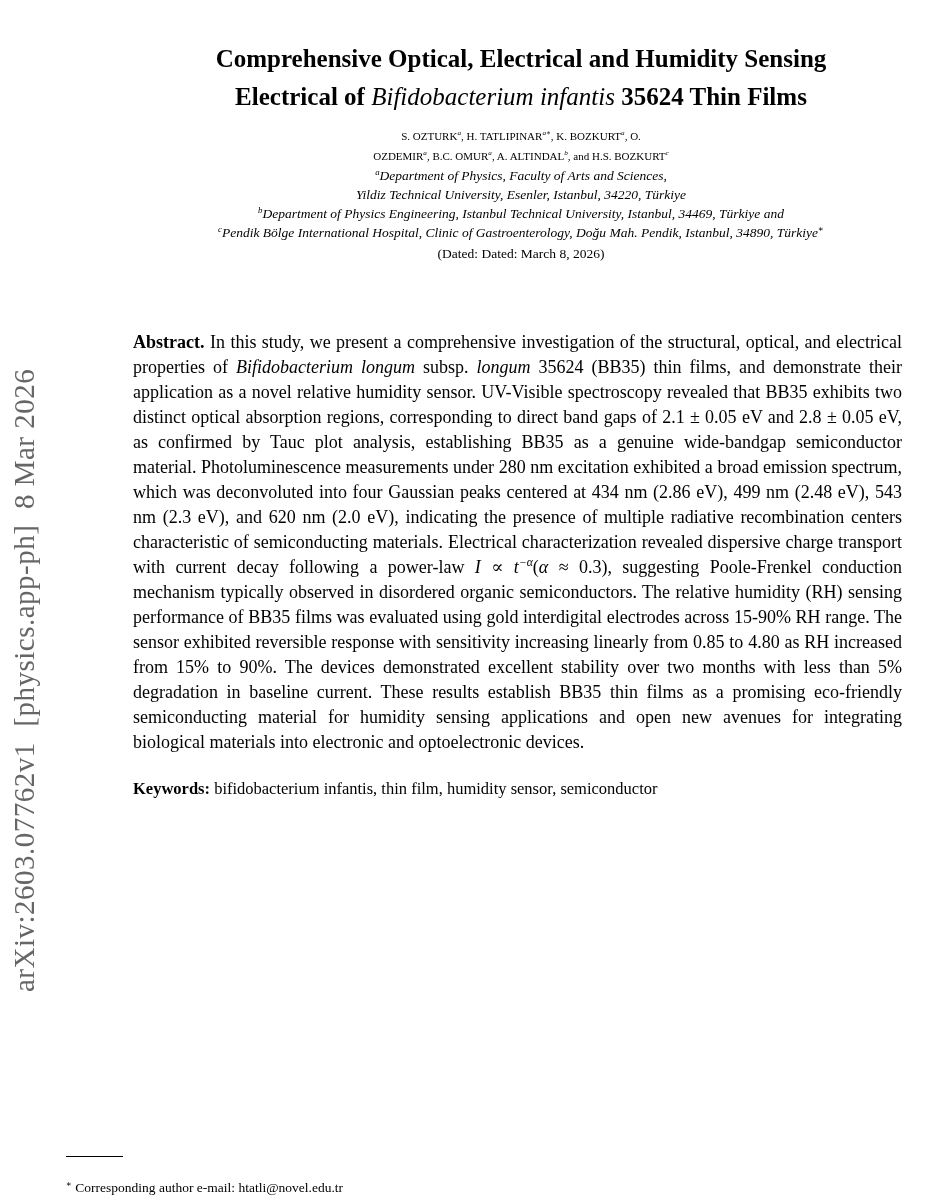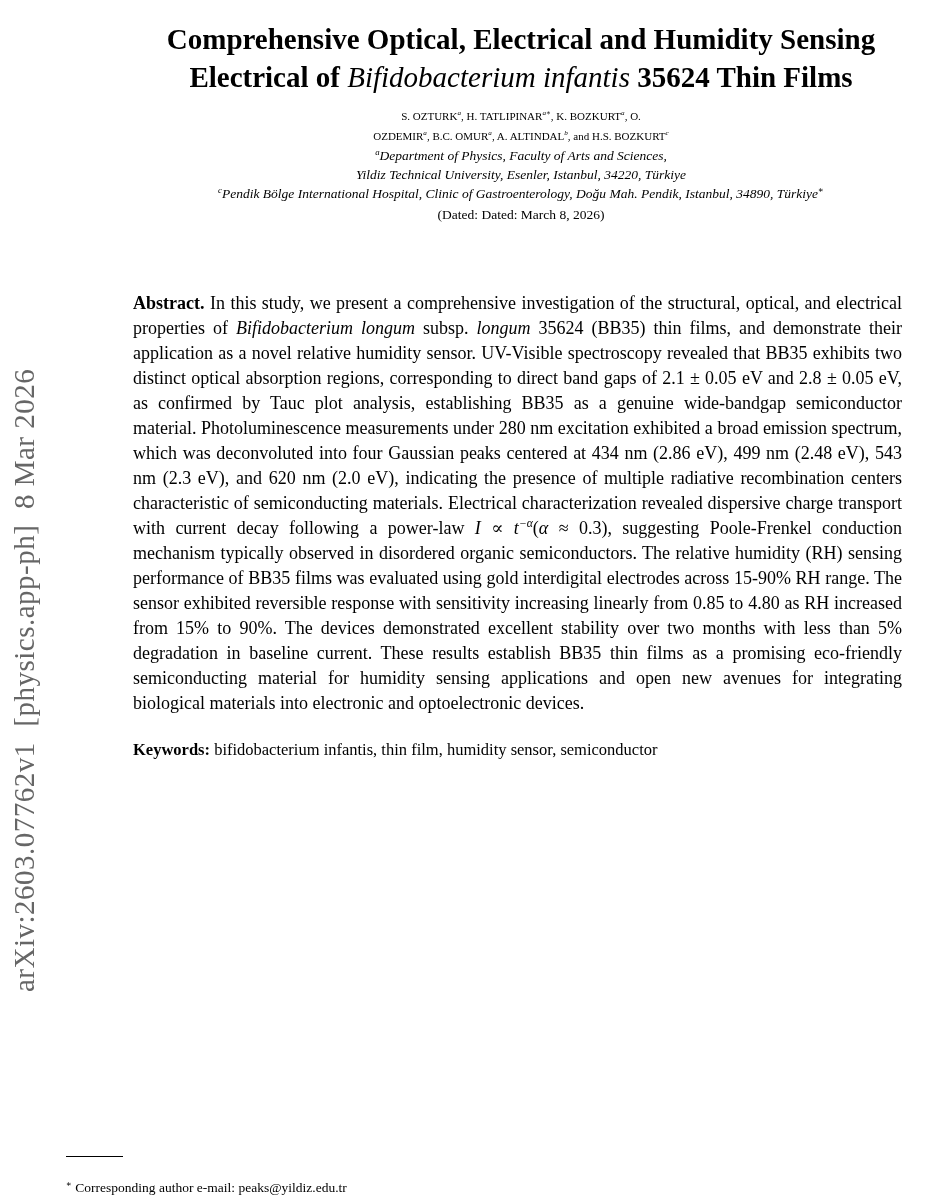--- a/index.html
+++ b/index.html
@@ -27,23 +27,24 @@
   }
   .content {
     position: absolute;
     left: 96px;
     top: 0;
     width: 850px;
   }
   header { text-align: center; }
   .title {
     padding-top: 20px;
-    font-size: 29px;
+    font-size: 25px;
     line-height: 38px;
     font-weight: bold;
+    margin-top: 20px;
   }
   .title-line { display: block; white-space: nowrap; }
   .authors {
     margin-top: 10px;
     font-size: 11px;
     line-height: 20px;
   }
   .affiliations {
     font-size: 13.5px;
     line-height: 19px;
@@ -100,30 +101,31 @@
       </h1>
 
       <div class="authors">
         <div><span class="s-n">S. OZTURK</span><span class="s-supi">a</span><span class="s-n">, H. TATLIPINAR</span><span class="s-supi">a∗</span><span class="s-n">, K. BOZKURT</span><span class="s-supi">a</span><span class="s-n">, O.</span></div>
         <div><span class="s-n">OZDEMIR</span><span class="s-supi">a</span><span class="s-n">, B.C. OMUR</span><span class="s-supi">a</span><span class="s-n">, A. ALTINDAL</span><span class="s-supi">b</span><span class="s-n">, and H.S. BOZKURT</span><span class="s-supi">c</span></div>
       </div>
 
       <div class="affiliations">
         <div><span class="s-supi">a</span><span class="s-i">Department of Physics, Faculty of Arts and Sciences,</span></div>
         <div><span class="s-i">Yildiz Technical University, Esenler, Istanbul, 34220, Türkiye</span></div>
+        <div><span class="s-supi">b</span><span class="s-i">Department of Physics Engineering, Istanbul Technical University, Istanbul, 34469, Türkiye and</span></div>
         <div><span class="s-supi">c</span><span class="s-i">Pendik Bölge International Hospital, Clinic of Gastroenterology, Doğu Mah. Pendik, Istanbul, 34890, Türkiye</span><span class="s-supi">∗</span></div>
       </div>
 
       <div class="date-line">(Dated: Dated: March 8, 2026)</div>
     </header>
 
     <main>
       <p class="abstract"><span class="s-b">Abstract.</span><span class="s-n"> In this study, we present a comprehensive investigation of the structural, optical, and electrical properties of </span><span class="s-i">Bifidobacterium longum</span><span class="s-n"> subsp. </span><span class="s-i">longum</span><span class="s-n"> 35624 (BB35) thin films, and demonstrate their application as a novel relative humidity sensor. UV-Visible spectroscopy revealed that BB35 exhibits two distinct optical absorption regions, corresponding to direct band gaps of 2.1 ± 0.05 eV and 2.8 ± 0.05 eV, as confirmed by Tauc plot analysis, establishing BB35 as a genuine wide-bandgap semiconductor material. Photoluminescence measurements under 280 nm excitation exhibited a broad emission spectrum, which was deconvoluted into four Gaussian peaks centered at 434 nm (2.86 eV), 499 nm (2.48 eV), 543 nm (2.3 eV), and 620 nm (2.0 eV), indicating the presence of multiple radiative recombination centers characteristic of semiconducting materials. Electrical characterization revealed dispersive charge transport with current decay following a power-law </span><span class="s-i">I</span><span class="s-n"> ∝ </span><span class="s-i">t</span><span class="s-supi">−α</span><span class="s-n">(</span><span class="s-i">α</span><span class="s-n"> ≈ 0.3), suggesting Poole-Frenkel conduction mechanism typically observed in disordered organic semiconductors. The relative humidity (RH) sensing performance of BB35 films was evaluated using gold interdigital electrodes across 15-90% RH range. The sensor exhibited reversible response with sensitivity increasing linearly from 0.85 to 4.80 as RH increased from 15% to 90%. The devices demonstrated excellent stability over two months with less than 5% degradation in baseline current. These results establish BB35 thin films as a promising eco-friendly semiconducting material for humidity sensing applications and open new avenues for integrating biological materials into electronic and optoelectronic devices.</span></p>
 
       <p class="keywords"><span class="s-b">Keywords:</span><span class="s-n"> bifidobacterium infantis, thin film, humidity sensor, semiconductor</span></p>
     </main>
 
   </div>
 
   <div class="footnote-rule"></div>
-  <div class="footnote"><span class="s-sup">∗</span><span class="s-n"> Corresponding author e-mail: peaks@yildiz.edu.tr</span></div>
+  <div class="footnote"><span class="s-sup">∗</span><span class="s-n"> Corresponding author e-mail: htatli@novel.edu.tr</span></div>
 
 </div>
 
 </body></html>

